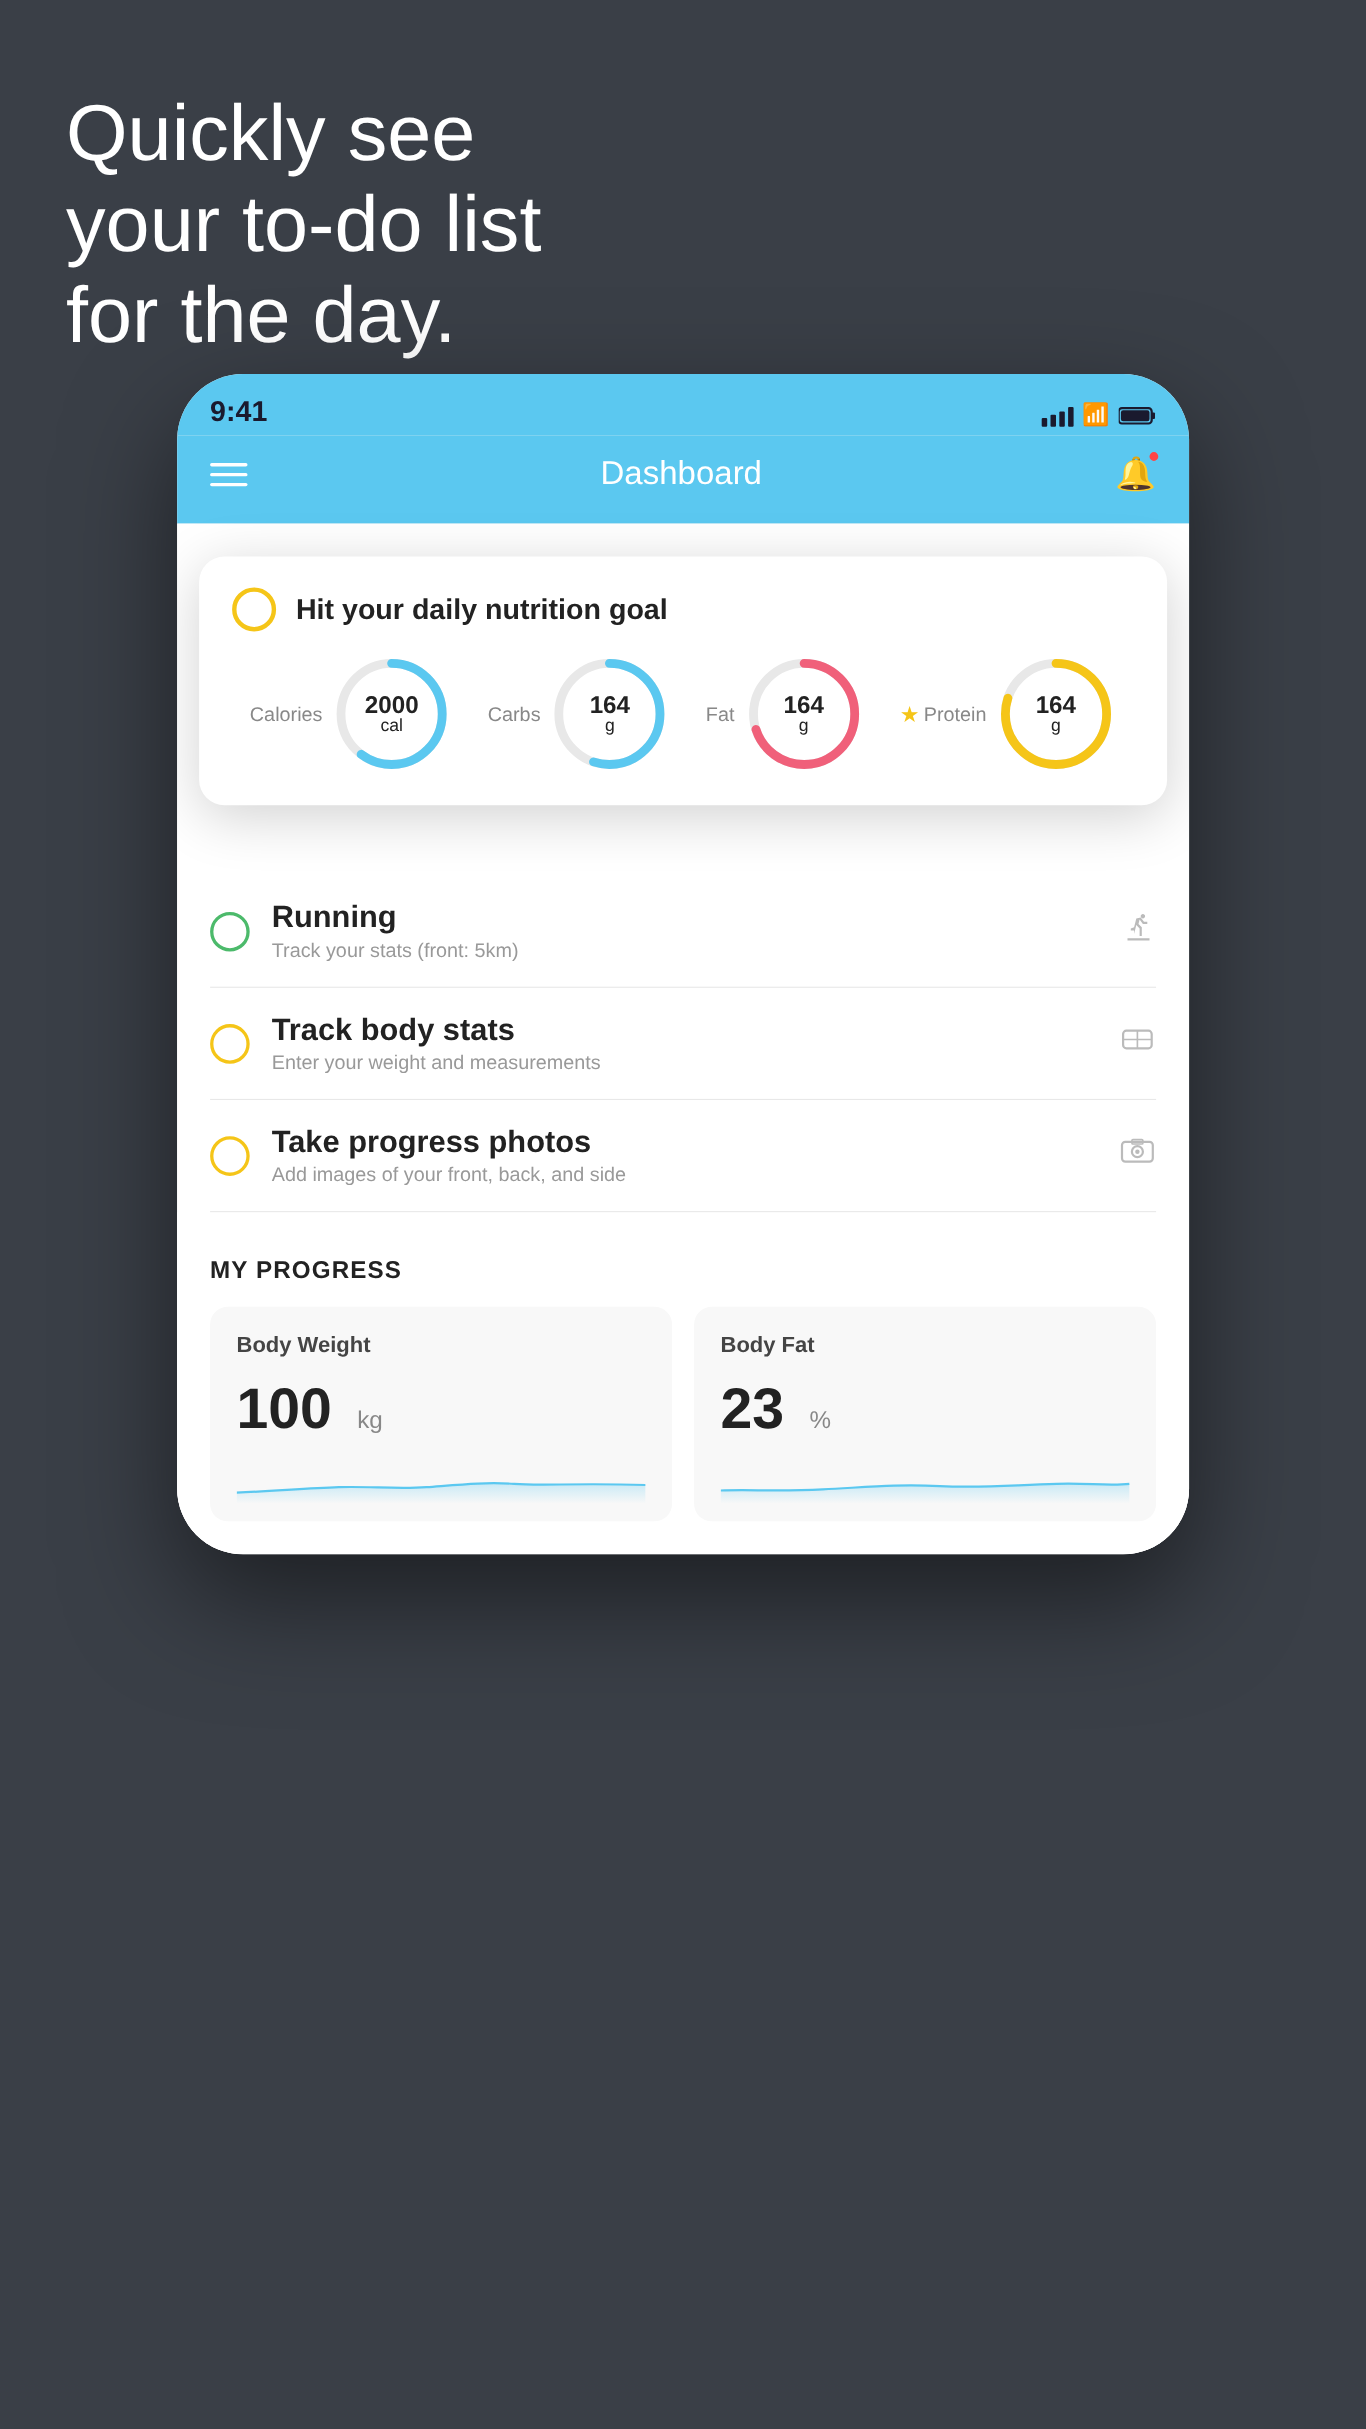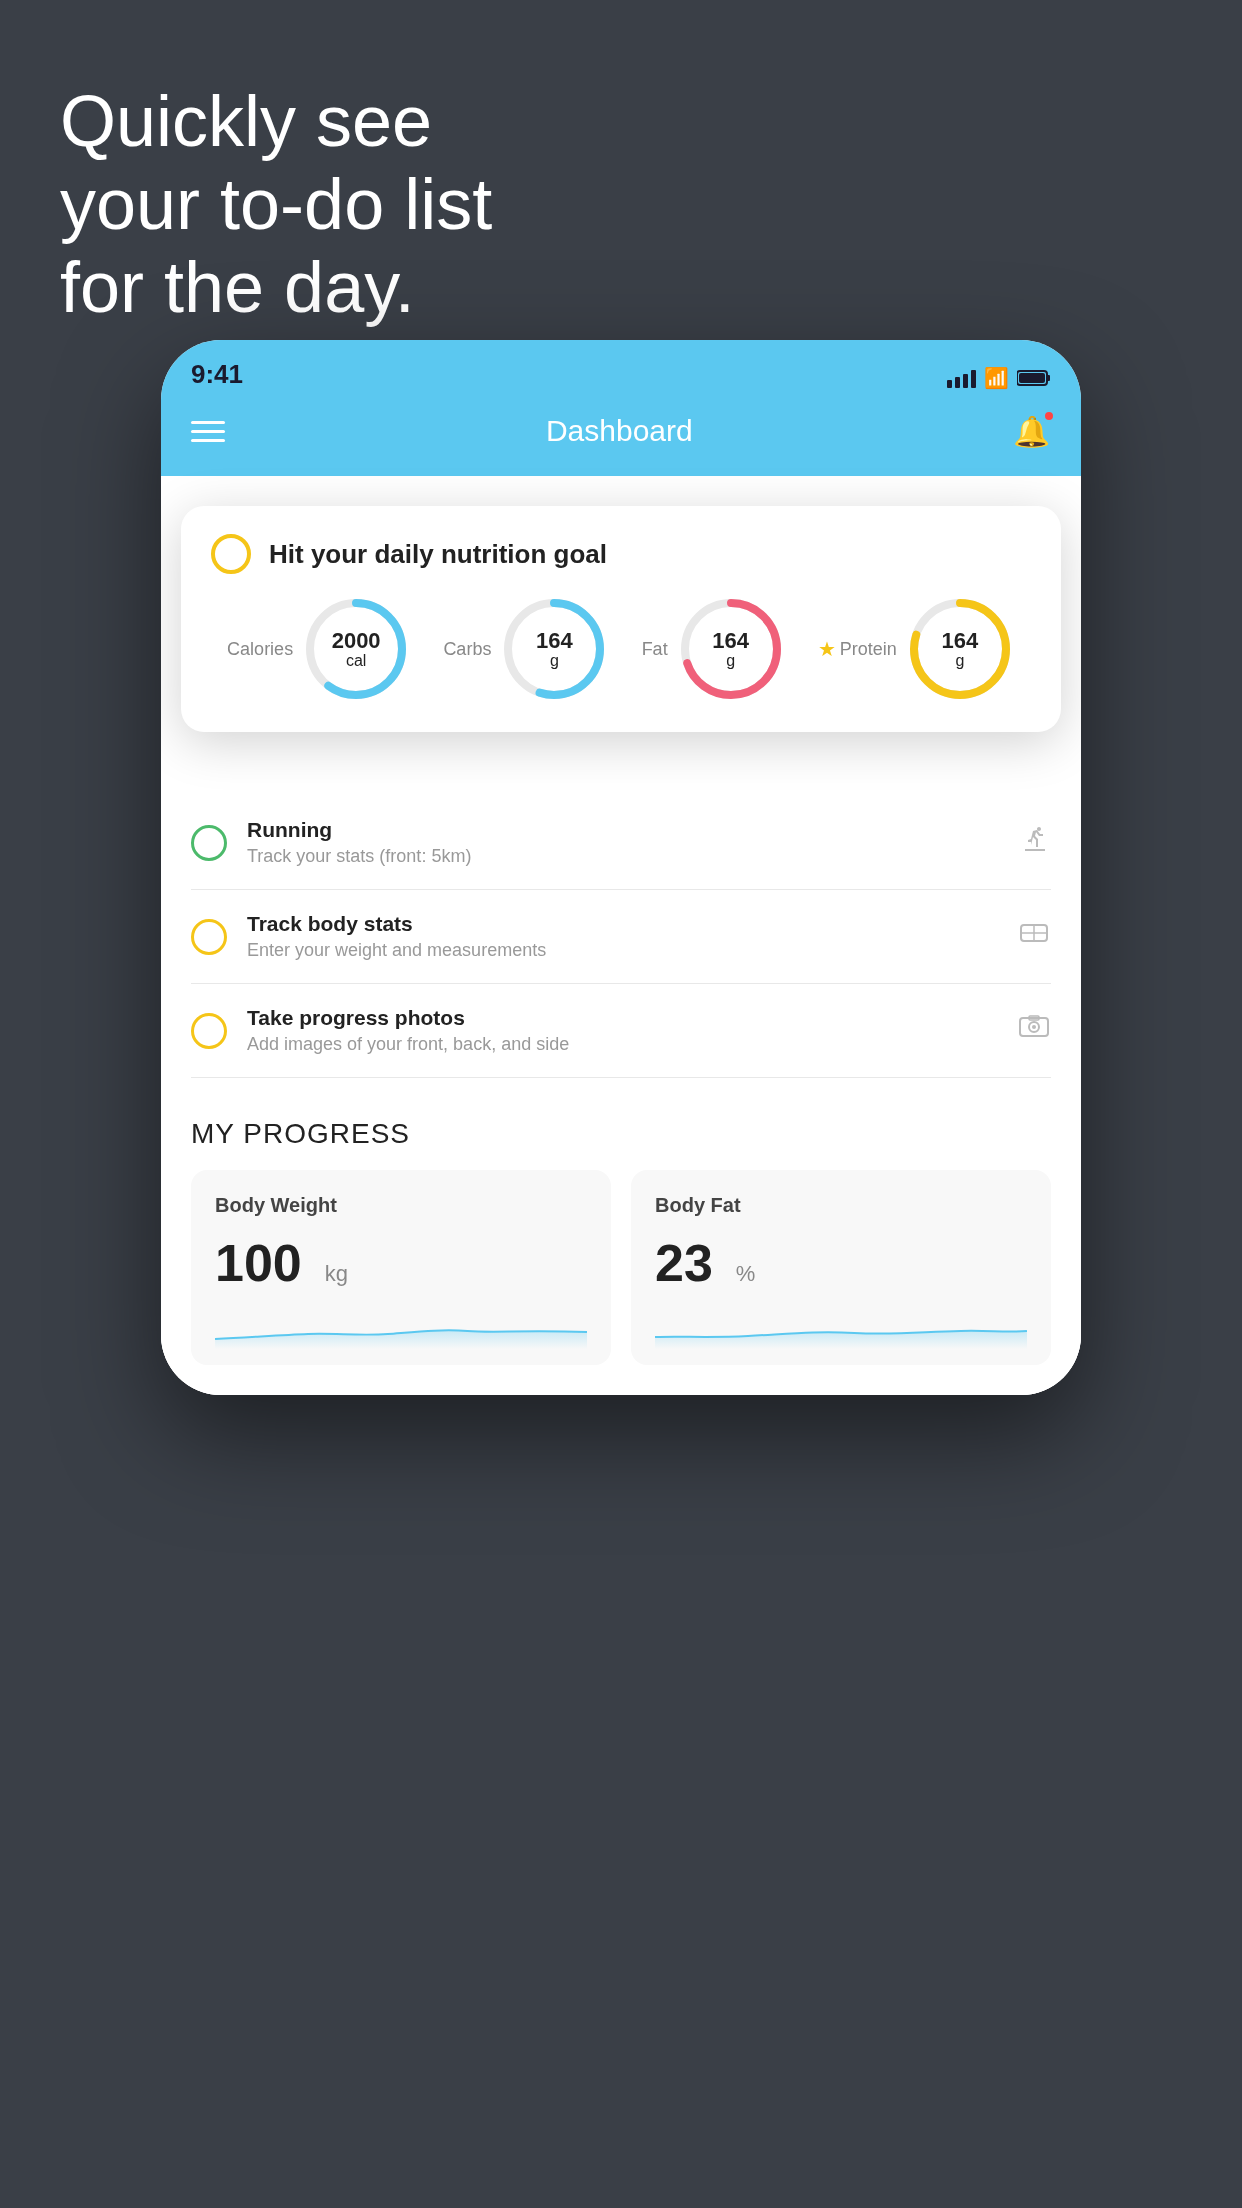--- a/index.html
+++ b/index.html
@@ -234,42 +234,42 @@
       border-radius: 50%;
       border: 3px solid;
       flex-shrink: 0;
     }
     .todo-circle.green { border-color: #4cba6b; }
     .todo-circle.yellow { border-color: #f5c518; }
     .todo-text {
       flex: 1;
     }
     .todo-title {
-      font-size: 21px;
+      font-size: 28px;
       font-weight: 600;
       color: #222;
       margin-bottom: 4px;
     }
     .todo-subtitle {
       font-size: 18px;
       color: #999;
     }
     .todo-icon {
       color: #bbb;
       font-size: 28px;
     }
 
     
     .progress-section {
       padding: 40px 30px 0;
       background: white;
     }
     .progress-header {
-      font-size: 28px;
-      font-weight: 400;
+      font-size: 22px;
+      font-weight: 700;
       color: #222;
       letter-spacing: 1px;
       text-transform: uppercase;
       margin-bottom: 20px;
     }
     .progress-cards {
       display: flex;
       gap: 20px;
       margin-bottom: 0;
     }

